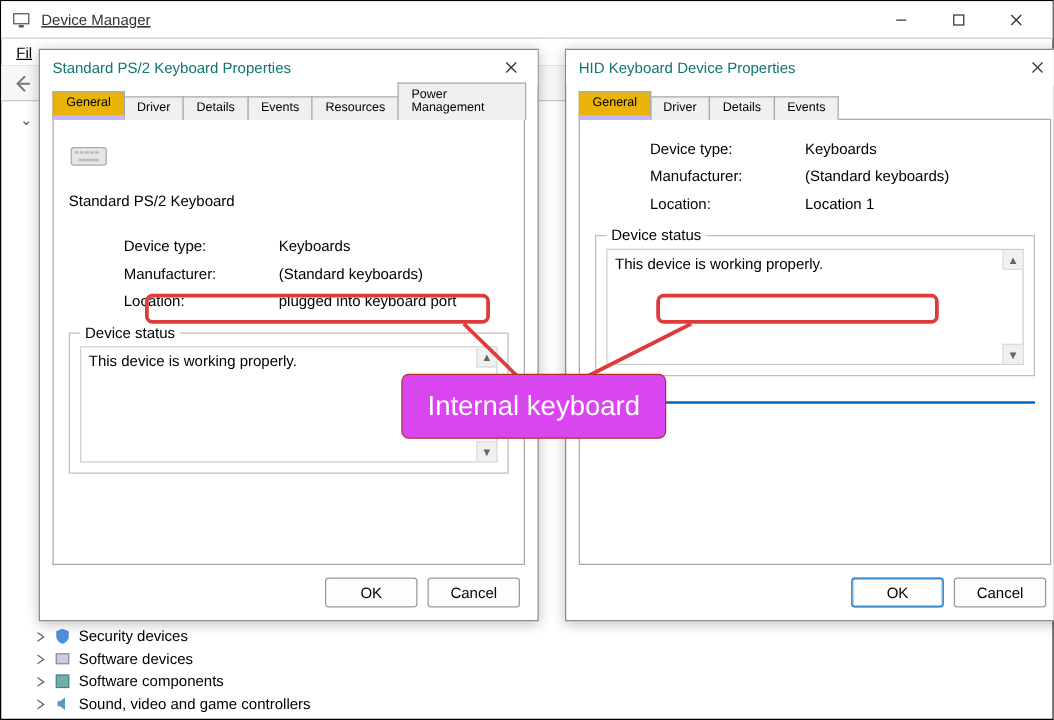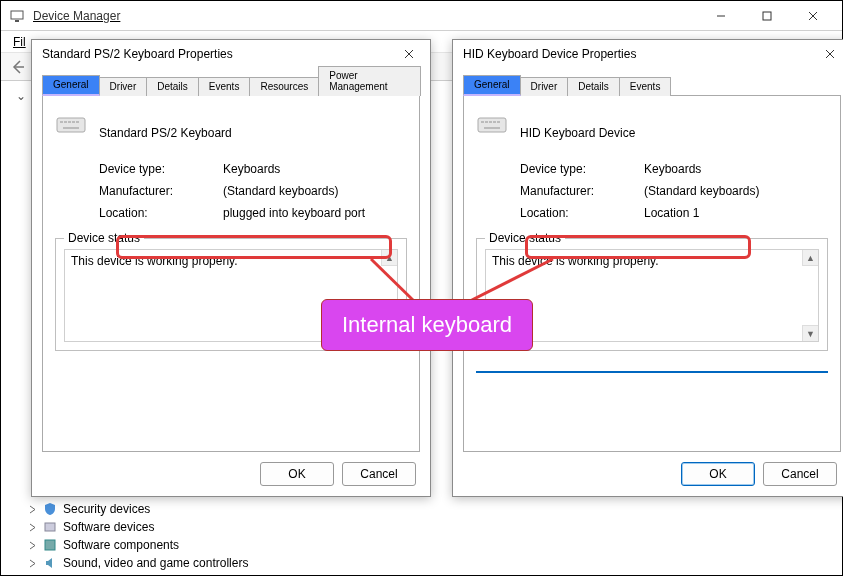--- a/index.html
+++ b/index.html
@@ -118,21 +118,21 @@
     box-shadow: 0 2px 10px rgba(0,0,0,.25);
   }
   .dialog.left  { left: 30px;  top: 38px; }
   .dialog.right { left: 451px; top: 38px; }
 
   .dlg-titlebar {
     height: 28px;
     display: flex; align-items: center;
     padding: 0 6px 0 10px;
     font-size: 12px;
-    color: #000000;
+    color: #0f766e;
     background: #fff;
   }
   .dlg-close {
     margin-left: auto;
     width: 30px; height: 24px;
     display: flex; align-items: center; justify-content: center;
   }
   .dlg-close svg { width: 10px; height: 10px; color: #333; }
 
   .tabstrip {
@@ -148,36 +148,37 @@
     font-size: 10px;
     border: 1px solid #aaa;
     border-bottom: none;
     background: #f0f0f0;
     margin-right: -1px;
     position: relative;
     top: 1px;
     cursor: default;
   }
   .tab.active {
-    background: #3b82f6;
-    border-bottom: 2px solid #c4b5fd;
+    background: #eab308;
+    border-bottom: 4px solid #c4b5fd;
     z-index: 2;
   }
   .tabpage {
     position: absolute;
     left: 10px; right: 10px;
     top: 56px; bottom: 44px;
     border: 1px solid #aaa;
     border-top: none;
     background: #fff;
     padding: 12px 12px 10px 12px;
   }
   .devheader {
-    display: flex; align-items: flex-end; gap: 12px;
+    display: flex; align-items: flex-start; gap: 12px;
     margin-bottom: 18px;
+    flex-direction: column;
   }
   .kb-icon { width: 32px; height: 32px; }
   .devname { padding-top: 2px; font-size: 12px; }
 
   .kvrow {
     display: flex; align-items: center;
     margin-left: 44px;
     font-size: 12px;
     height: 22px;
     gap: 30px;
@@ -437,32 +438,20 @@
           </svg>
       </div>
     </div>
     <div class="tabstrip">
       <div class="tab active">General</div>
       <div class="tab">Driver</div>
       <div class="tab">Details</div>
       <div class="tab">Events</div>
     </div>
     <div class="tabpage">
-      <div class="devheader">
-        <svg class="kb-icon" viewBox="0 0 32 32">
-          <rect x="2" y="10" width="28" height="14" rx="2" fill="#e6e6e6" stroke="#aaa"></rect>
-          <rect x="5" y="13" width="3" height="2" fill="#bbb"></rect>
-            <rect x="9" y="13" width="3" height="2" fill="#bbb"></rect>
-            <rect x="13" y="13" width="3" height="2" fill="#bbb"></rect>
-            <rect x="17" y="13" width="3" height="2" fill="#bbb"></rect>
-            <rect x="21" y="13" width="3" height="2" fill="#bbb"></rect>
-          <rect x="8" y="19" width="16" height="2" fill="#bbb"></rect>
-        </svg>
-        <div class="devname">HID Keyboard Device</div>
-      </div>
       <div class="kvrow">
           <span class="k">Device type:</span>
           <span class="v">Keyboards</span>
         </div>
       <div class="kvrow">
           <span class="k">Manufacturer:</span>
           <span class="v">(Standard keyboards)</span>
         </div>
       <div class="kvrow">
           <span class="k">Location:</span>

